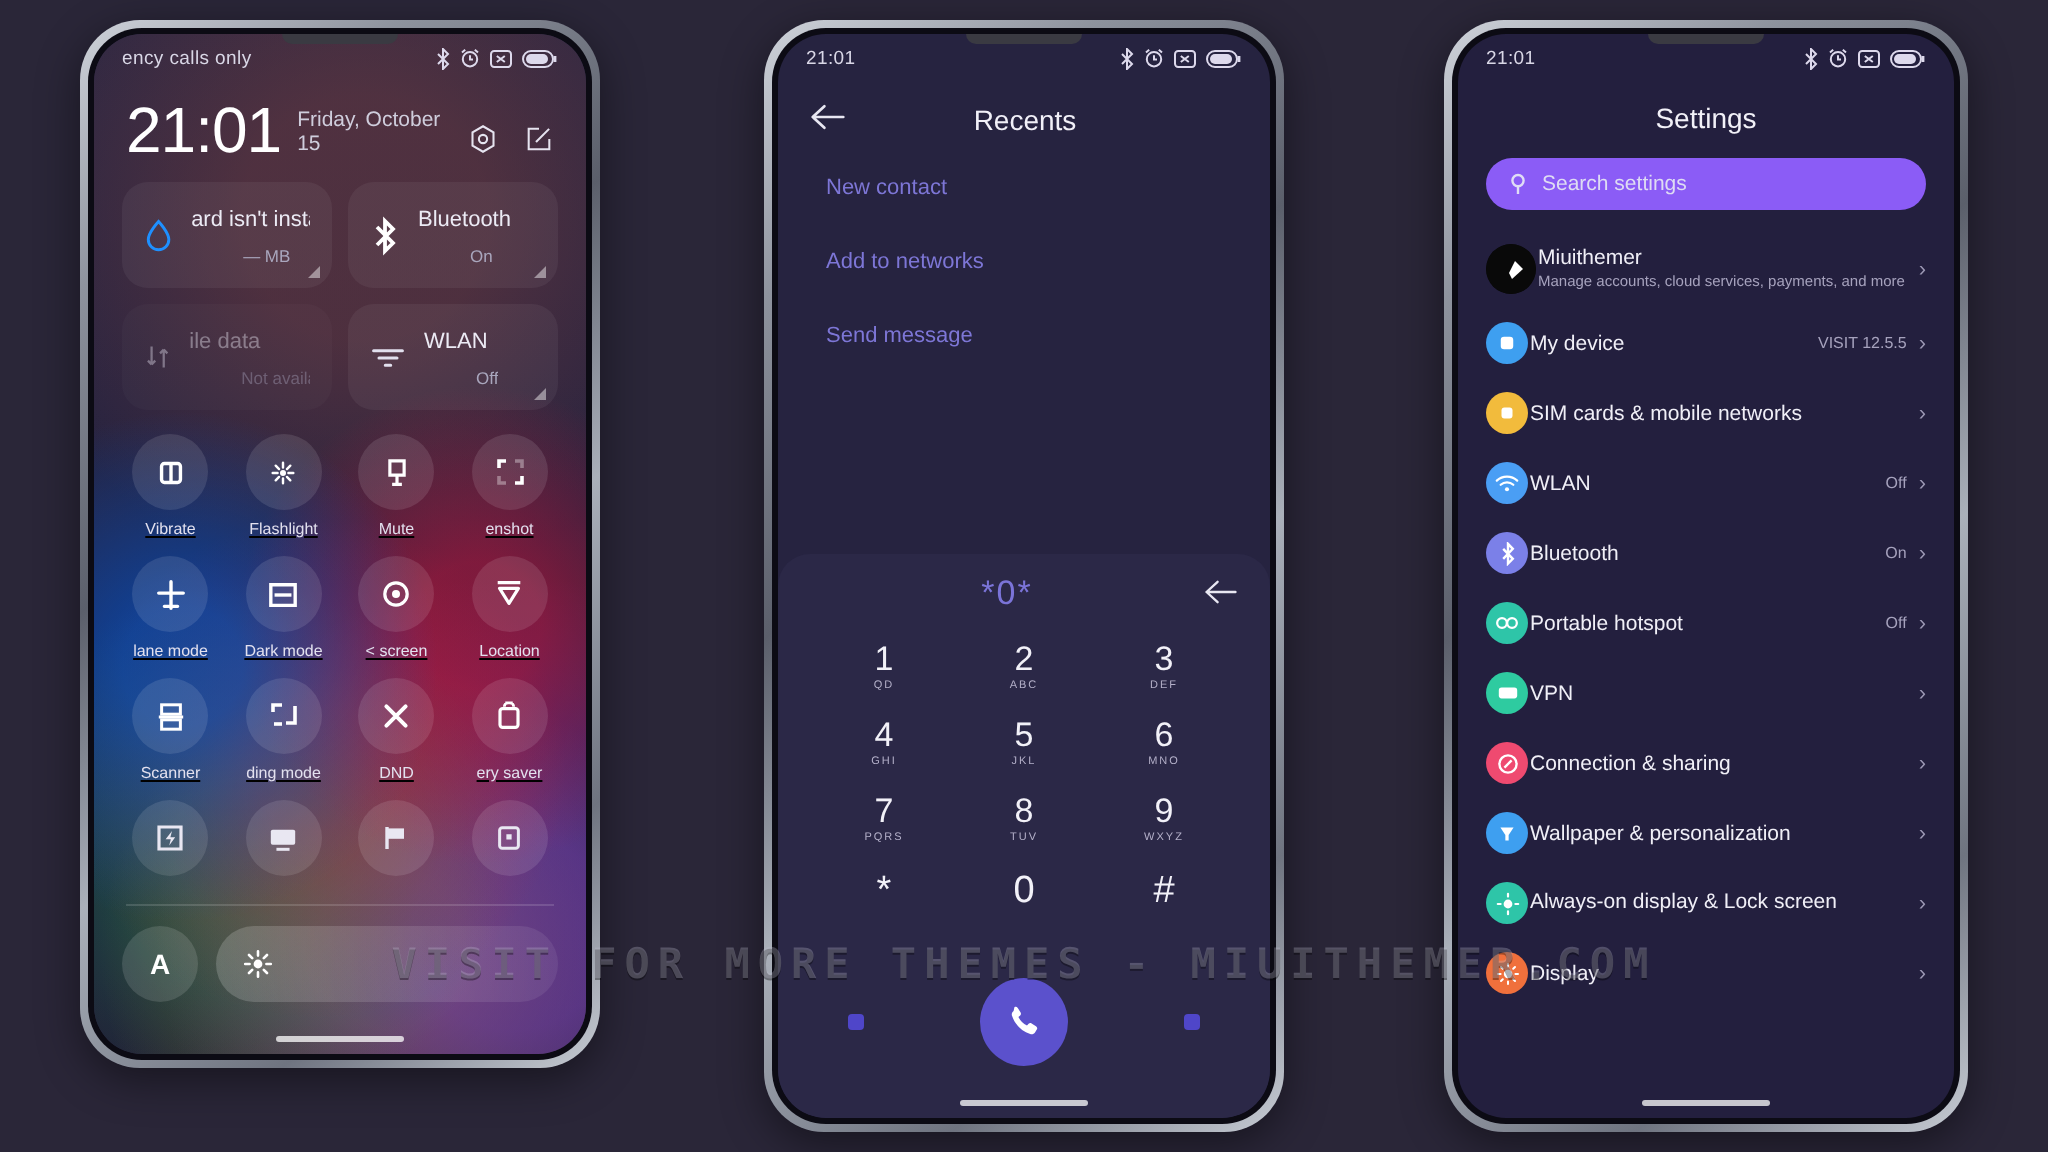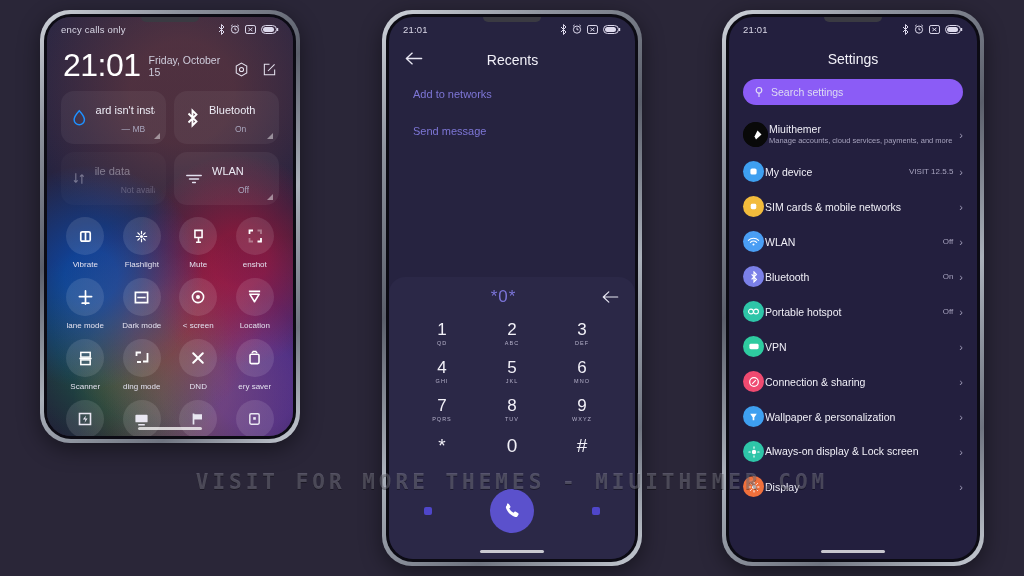--- a/index.html
+++ b/index.html
@@ -33,21 +33,21 @@
     background:#262340;
   }
   .notch {
     position:absolute; top:0; left:50%; transform:translateX(-50%);
     width:58px; height:5px;
     background:#3a3a42;
     border-radius:0 0 5px 5px;
     z-index:30;
   }
 
-  #phone1 { left:40px;  top:10px;  width:260px; height:433px; }
+  #phone1 { left:40px;  top:10px;  width:260px; height:524px; }
   #phone2 { left:382px; top:10px;  width:260px; height:556px; }
   #phone3 { left:722px; top:10px;  width:262px; height:556px; }
 
   
   .statusbar {
     position:relative; z-index:20;
     height:24px;
     display:flex; align-items:center; justify-content:space-between;
     padding:0 14px;
     font-size:9.5px; color:#d9d7e6; letter-spacing:.2px;
@@ -89,21 +89,21 @@
   .bt-text { overflow:hidden; }
   .bt-title { font-size:11px; color:#ecebf5; white-space:nowrap; }
   .bt-sub   { font-size:8.5px; color:#a9a6bd; margin-top:2px; white-space:nowrap;margin-left:26px; }
   .bt-corner {
     position:absolute; right:6px; bottom:5px;
     width:0; height:0;
     border-left:6px solid transparent;
     border-bottom:6px solid rgba(255,255,255,.45);
   }
 
-  .grid { display:grid; grid-template-columns:repeat(4,1fr); padding:12px 10px 0 10px; row-gap:9px; }
+  .grid { display:grid; grid-template-columns:repeat(4,1fr); padding:12px 10px 0 10px; row-gap:9px;text-decoration:underline; }
   .gcell { display:flex; flex-direction:column; align-items:center; gap:5px; }
   .gcirc {
     width:38px; height:38px; border-radius:50%;
     background:rgba(255,255,255,.11);
     display:flex; align-items:center; justify-content:center;
   }
   .glabel { font-size:8px; color:#e3e1ef; white-space:nowrap; }
 
   .p1-divider { margin:9px 16px 0 16px; height:1px; background:rgba(255,255,255,.14); }
   .brightrow { display:flex; align-items:center; gap:9px; padding:10px 14px 0 14px; }
@@ -503,20 +503,21 @@
       <div class="p2-header">
         <span class="p2-back">
           <svg width="18" height="13" viewBox="0 0 20 14">
               <path d="M8 1L1.5 7 8 13M1.5 7h17" fill="none" stroke="#e8e7f2" stroke-width="1.5" stroke-linecap="round" stroke-linejoin="round"></path>
             </svg>
         </span>
         <span class="p2-title">Recents</span>
       </div>
 
       <div class="p2-menu">
+        <div class="p2-mi">New contact</div>
         <div class="p2-mi">Add to networks</div>
         <div class="p2-mi">Send message</div>
       </div>
 
       <div class="dialpanel">
         <div class="dial-top">
           <span class="dial-num">*0*</span>
           <span class="dial-bk">
             <svg width="17" height="12" viewBox="0 0 20 14">
                 <path d="M8 1L1.5 7 8 13M1.5 7h17" fill="none" stroke="#e8e7f2" stroke-width="1.4" stroke-linecap="round" stroke-linejoin="round"></path>

